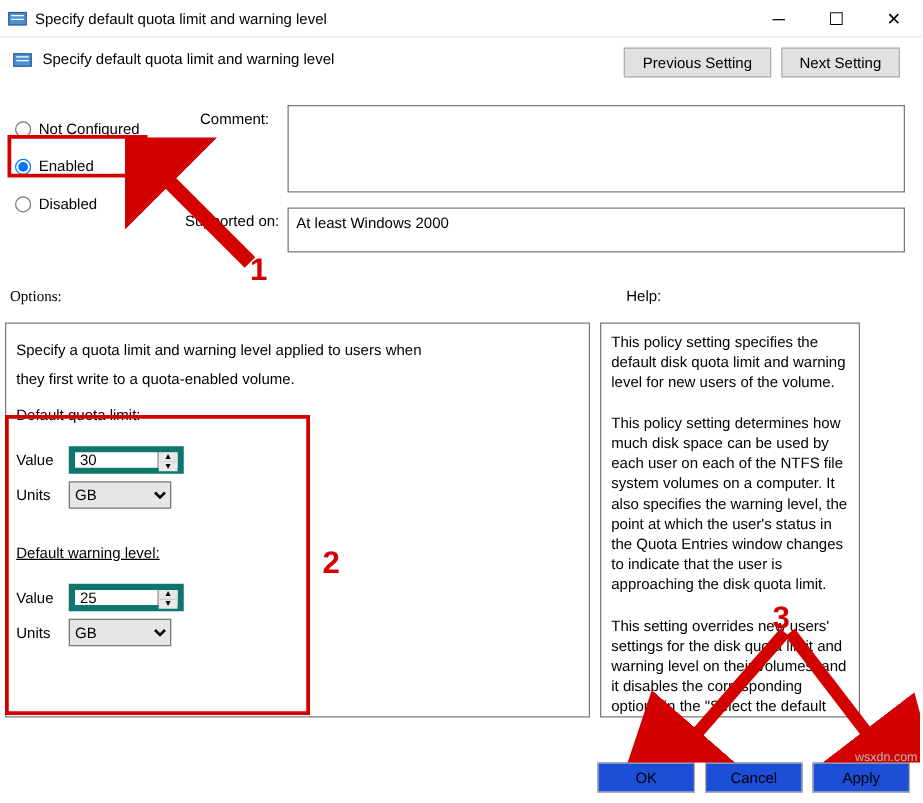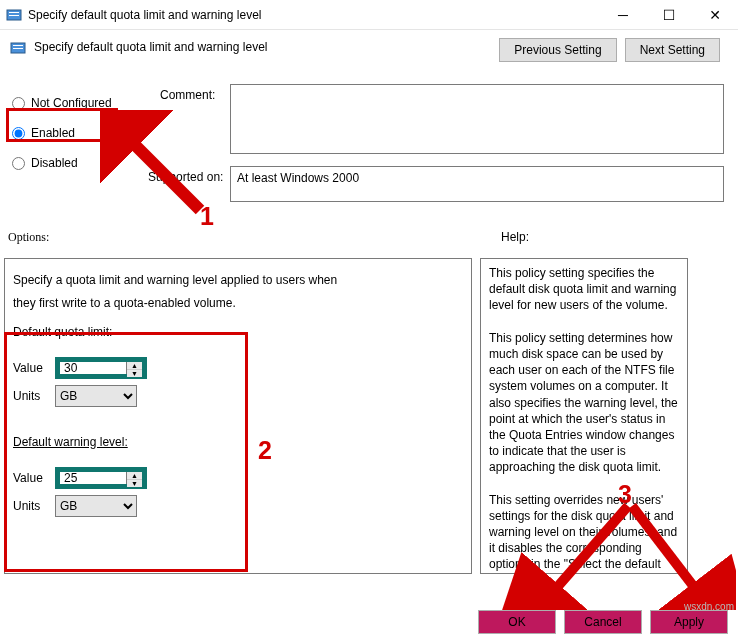--- a/index.html
+++ b/index.html
@@ -30,21 +30,21 @@
   .field-row { display: flex; align-items: center; gap: 8px; margin: 6px 0; }
   .field-row label { width: 34px; }
   .spinner { display: inline-flex; border: 5px solid #0f766e; height: 22px; }
   .spinner input { border: none; width: 66px; padding: 0 4px; outline: none; }
   .spinner .arrows { width: 16px; border-left: 1px solid #7a7a7a; display: flex; flex-direction: column; }
   .spinner .arrows div { flex: 1; display: flex; align-items: center; justify-content: center; font-size: 7px; background: #e9e9e9; }
   .spinner .arrows div:first-child { border-bottom: 1px solid #ccc; }
   select.units { height: 22px; width: 82px; border: 1px solid #7a7a7a; background: #e6e6e6; }
   .limit-box { position: absolute; left: 4px; top: 332px; width: 244px; height: 240px; border: 3px solid #d30000; pointer-events: none; }
   .bottom-buttons { position: absolute; right: 10px; bottom: 8px; display: flex; gap: 8px; }
-  .bottom-buttons button { width: 78px; height: 24px; background: #be185d; border: 1px solid #adadad; }
+  .bottom-buttons button { width: 78px; height: 24px; background: #1d4ed8; border: 1px solid #adadad; }
   .marker { position: absolute; font-weight: 700; font-size: 25px; color: #d30000; pointer-events: none; }
   .m1 { left: 200px; top: 202px; }
   .m2 { left: 258px; top: 436px; }
   .m3 { left: 618px; top: 480px; }
   .arrow-svg { position: absolute; pointer-events: none; }
   .watermark { position: absolute; right: 4px; bottom: 30px; font-size: 10px; color: #b8b8b8; }
 </style>
 </head>
 <body>
 

